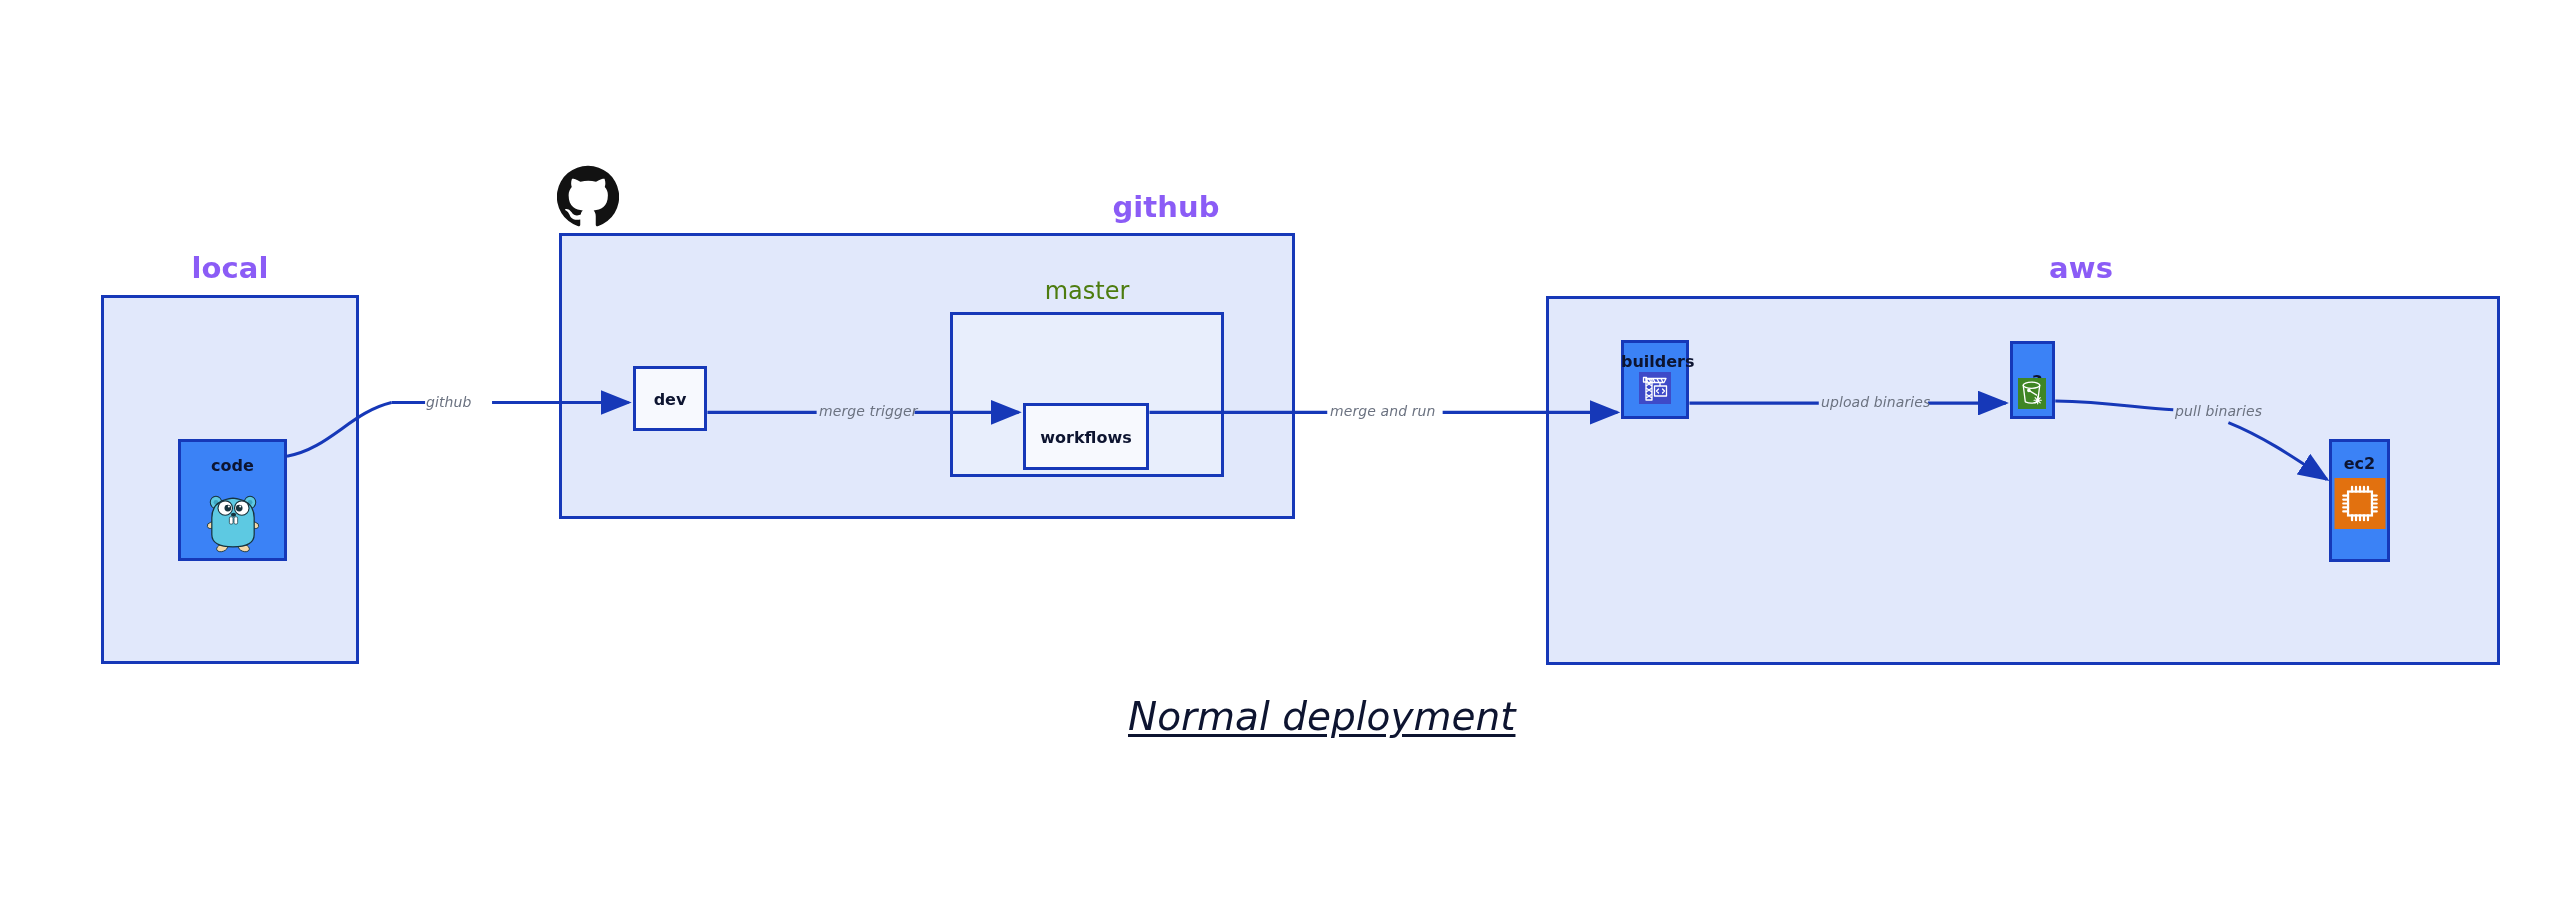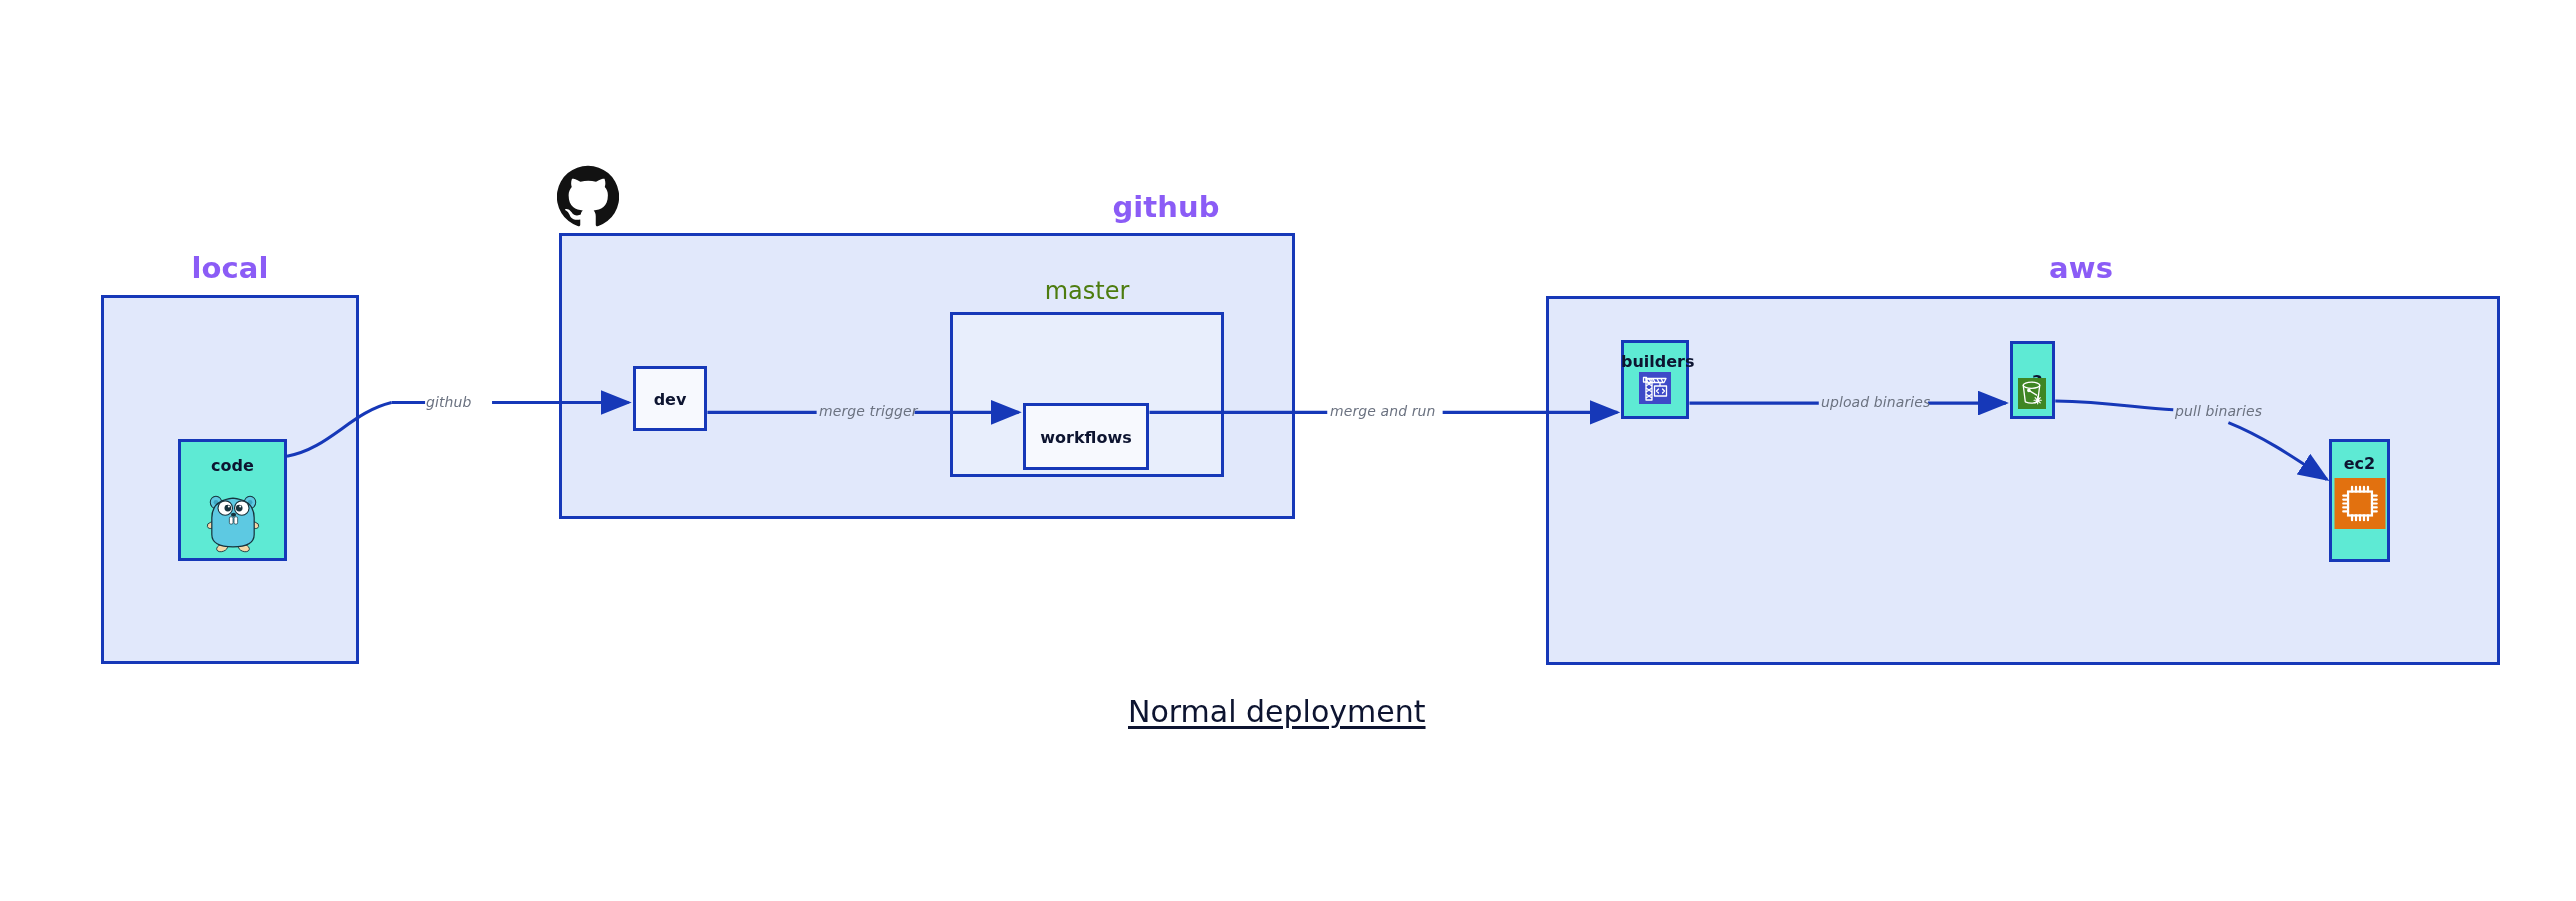--- a/index.html
+++ b/index.html
@@ -31,21 +31,21 @@
     font-size: 29px;
     font-weight: 700;
     white-space: nowrap;
     text-align: center;
     letter-spacing: 0.1px;
   }
 
   
   .node {
     position: absolute;
-    background: #5eead4;
+    background: #3b82f6;
     border: 3.1px solid #1638B8;
     box-sizing: border-box;
   }
   .node-white {
     background: #F7F9FE;
   }
   .node-title {
     position: absolute;
     left: 0;
     right: 0;
@@ -102,24 +102,25 @@
     top: 0;
     width: 2604px;
     height: 902px;
     pointer-events: none;
   }
 
   
   #caption {
     position: absolute;
     color: #0D1430;
-    font-size: 30px;
+    font-size: 39px;
     text-decoration: underline;
     text-underline-offset: 4.1px;
     white-space: nowrap;
+    font-style: italic;
   }
 
   
   .gh-mark { position: absolute; }
 </style>
 </head>
 <body>
 
 <div id="canvas">
 

